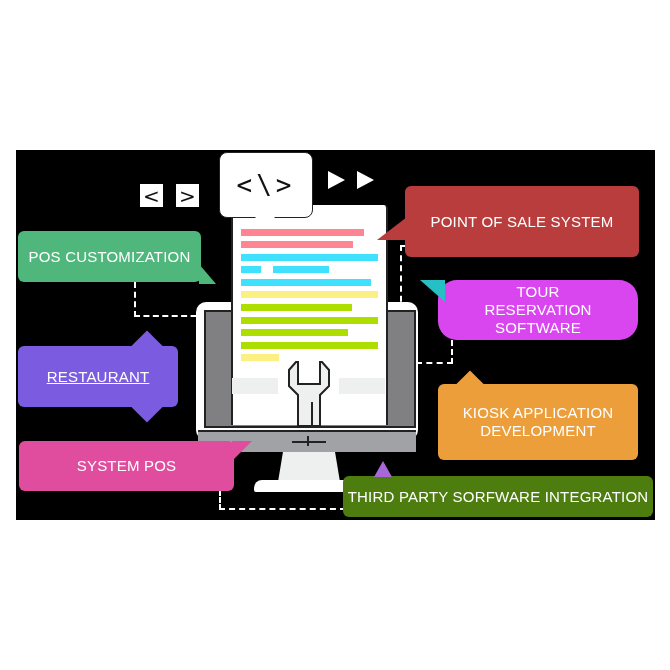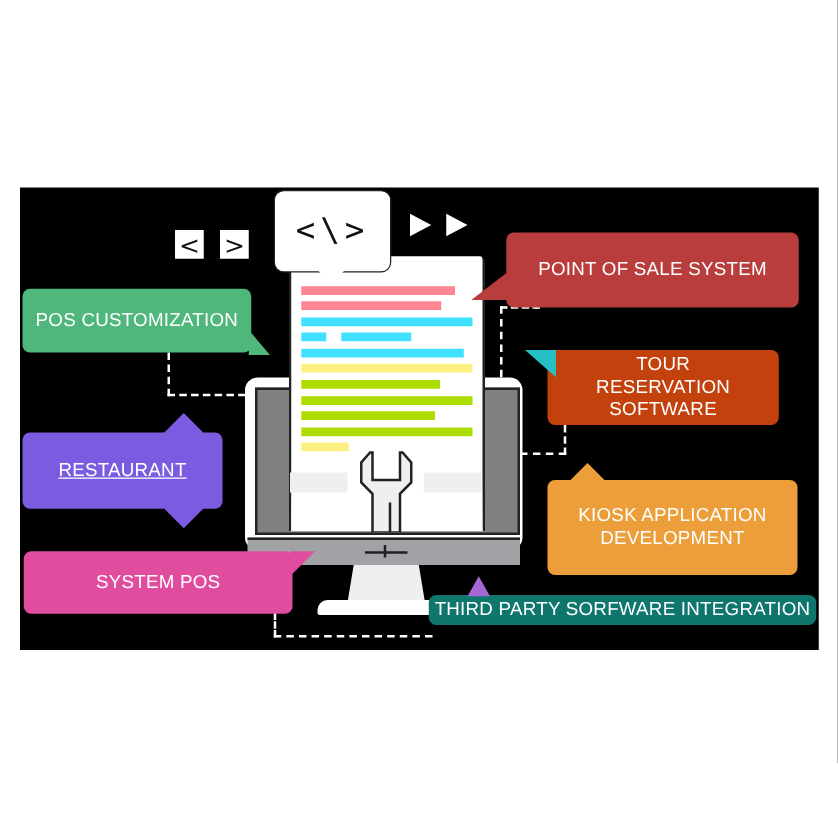--- a/index.html
+++ b/index.html
@@ -73,34 +73,34 @@
     <span>RESTAURANT</span>
   </div>
   <div class="abs" style="left:120px;top:185px;width:22px;height:22px;background:#7b5ce0;transform:rotate(45deg);"></div>
   <div class="abs" style="left:120px;top:246px;width:22px;height:22px;background:#7b5ce0;transform:rotate(45deg);"></div>
 
   <div class="bubble" style="left:3px;top:291px;width:215px;height:50px;background:#e04d9e;">
     <span>SYSTEM POS</span>
   </div>
   <div class="abs" style="left:216px;top:291px;width:0;height:0;border-top:20px solid #e04d9e;border-right:20px solid transparent;"></div>
 
-  <div class="bubble" style="left:389px;top:36px;width:234px;height:60px;background:#b93d3d;">
+  <div class="bubble" style="left:389px;top:36px;width:234px;height:71px;background:#b93d3d;">
     <span>POINT OF SALE SYSTEM</span>
   </div>
   <div class="abs" style="left:361px;top:67px;width:30px;height:23px;background:#b93d3d;clip-path:polygon(100% 0,100% 100%,0 100%);"></div>
 
-  <div class="bubble" style="left:422px;top:130px;width:185px;height:60px;background:#c2410c;">
+  <div class="bubble" style="left:422px;top:130px;width:200px;height:60px;background:#d946ef;border-radius:19px;">
     <span style="width:150px;">TOUR RESERVATION SOFTWARE</span>
   </div>
   <div class="abs" style="left:404px;top:130px;width:25px;height:22px;background:#26bfc3;clip-path:polygon(0 0,100% 0,100% 100%);"></div>
 
   <div class="bubble" style="left:422px;top:234px;width:200px;height:76px;background:#ec9e3a;">
     <span style="width:170px;">KIOSK APPLICATION DEVELOPMENT</span>
   </div>
   <div class="abs" style="left:443px;top:225px;width:22px;height:22px;background:#ec9e3a;transform:rotate(45deg);"></div>
   <div class="abs" style="left:443px;top:282px;width:22px;height:22px;background:#ec9e3a;transform:rotate(45deg);"></div>
 
-  <div class="bubble" style="left:327px;top:326px;width:310px;height:24px;background:#0f766e;">
+  <div class="bubble" style="left:327px;top:326px;width:310px;height:41px;background:#4d7c0f;">
     <span>THIRD PARTY SORFWARE INTEGRATION</span>
   </div>
   <div class="abs" style="left:358px;top:311px;width:0;height:0;border-left:9px solid transparent;border-right:9px solid transparent;border-bottom:16px solid #a668d6;"></div>
 
 </div>
 
 </body></html>

